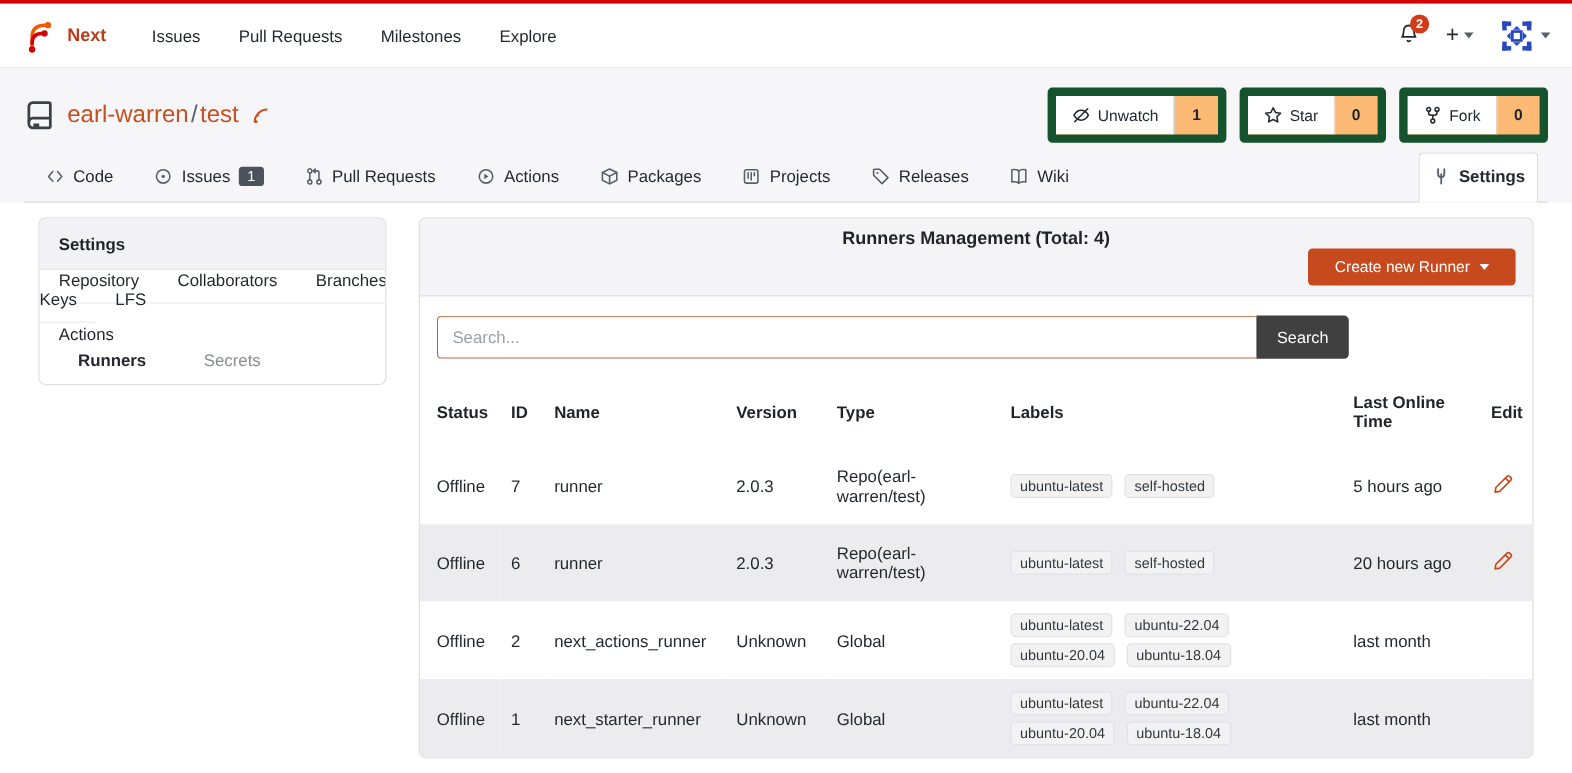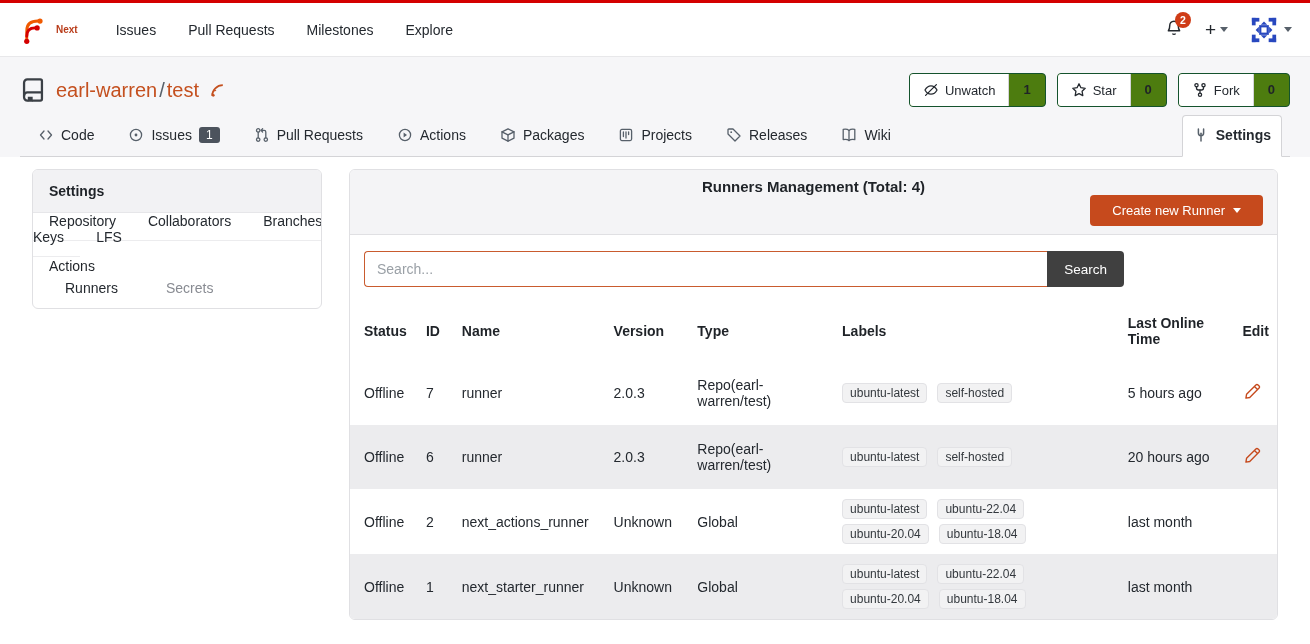--- a/index.html
+++ b/index.html
@@ -1,59 +1,59 @@
 <!DOCTYPE html>
 <html><head>
 <meta charset="utf-8">
 <style>
   * { margin:0; padding:0; box-sizing:border-box; }
   html,body { width:1310px; height:644px; background:#fff; font-family:"Liberation Sans","DejaVu Sans",sans-serif; color:#1f2328; font-size:14px; }
 
   
   .topbar { border-top:3px solid #d40000; background:#fff; height:57px; display:flex; align-items:center; padding:0 18px; border-bottom:1px solid #e8e8ea; }
   .brand { display:flex; align-items:center; gap:8px; margin-right:26px; cursor:pointer; }
-  .brand-label { color:#b93d1b; font-weight:bold; font-size:10px; }
+  .brand-label { color:#b93d1b; font-weight:bold; font-size:15px; }
   .nav-links { display:flex; align-items:center; gap:8px; }
   .nav-link { padding:8px 12px; color:#24292f; border-radius:4px; cursor:pointer; }
   .topbar-right { margin-left:auto; display:flex; align-items:center; gap:22px; }
   .bell-wrap { position:relative; cursor:pointer; }
   .badge-dot { position:absolute; top:-7px; right:-8px; background:#cf3c17; color:#fff; font-size:10.5px; font-weight:bold; min-width:16px; height:16px; border-radius:50%; display:flex; align-items:center; justify-content:center; padding:0 3px; }
   .plus-menu { display:flex; align-items:center; gap:4px; cursor:pointer; font-size:19px; color:#24292f; }
   .caret { width:0; height:0; border-left:4px solid transparent; border-right:4px solid transparent; border-top:5px solid #57606a; display:inline-block; }
   .avatar-menu { display:flex; align-items:center; gap:6px; cursor:pointer; }
 
   
   .repo-head { background:#f6f6f8; padding:16px 20px 0 20px; }
   .repo-title-row { display:flex; align-items:center; }
   .repo-title { display:flex; align-items:center; gap:10px; font-size:20px; }
   .repo-link { color:#c4501f; cursor:pointer; }
   .repo-sep { color:#57606a; padding:0 2px; }
   .repo-actions { margin-left:auto; display:flex; gap:11px; }
-  .btn-group { display:flex; border:1px solid #14532d; border-radius:4px; overflow:hidden; background:#4d7c0f; font-size:13px;justify-content:flex-end; }
+  .btn-group { display:flex; border:7px solid #14532d; border-radius:4px; overflow:hidden; background:#fdba74; font-size:13px;justify-content:flex-end; }
   .btn-seg { display:flex; align-items:center; gap:6px; padding:8px 13px; cursor:pointer; color:#24292f; }
   .btn-count { border-left:1px solid #d4d4d9; padding:8px 14px; cursor:pointer; font-weight:600; }
 
   
   .tabs { display:flex; align-items:flex-end; margin-top:8px; border-bottom:1px solid #d4d4d7; padding:0 8px; }
   .tab { display:flex; align-items:center; gap:7px; padding:11px 10px 13px 10px; margin-right:14px; color:#24292f; cursor:pointer; white-space:nowrap; }
   .tab .icn { color:#57606a; }
   .tab-badge { background:#4c535d; color:#fff; font-size:12px; border-radius:3px; padding:1px 7px; }
   .tab.active { margin-left:auto; margin-right:0; background:#fff; border:1px solid #d4d4d7; border-bottom-color:#fff; margin-bottom:-1px; border-radius:4px 4px 0 0; font-weight:bold; }
 
   
   .content { display:flex; align-items:flex-start; gap:27px; padding:12px 32px 30px 32px; background:#fff; }
 
   .sidebar { width:290px; border:1px solid #e0e0e3; border-radius:6px; overflow:hidden; background:#fff; }
   .side-header { background:#f2f2f4; padding:13px 16px; font-weight:bold; border-bottom:1px solid #e6e6e9; }
   .side-item { padding:11px 16px; border-bottom:1px solid #ececee; cursor:pointer; color:#24292f; }
   .side-item:last-child { border-bottom:none; }
   .side-group { padding:9px 0 12px 0; }
   .side-group-label { padding:4px 16px 6px 16px; cursor:pointer; }
   .side-sub { padding:5px 16px 5px 32px; cursor:pointer; color:#24292f; }
-  .side-sub.active { font-weight:normal; }
+  .side-sub.active { font-weight:bold; }
   .side-sub.muted { color:#888b92; }
 
   
   .panel { flex:1; border:1px solid #e0e0e3; border-radius:6px; background:#fff; overflow:hidden; }
   .panel-head { background:#f4f4f6; border-bottom:1px solid #e0e0e3; padding:8px 14px; display:flex; align-items:center; min-height:44px;flex-direction:column; }
   .panel-title { font-weight:bold; font-size:15px; }
   .create-btn { margin-left:auto; background:#c64a1d; color:#fff; border:none; border-radius:4px; padding:8px 22px; font-size:13px; display:flex; align-items:center; gap:8px; cursor:pointer; font-family:inherit; }
   .create-btn .caret { border-top-color:#fff; }
 
   .search-wrap { padding:16px 14px 6px 14px; }

